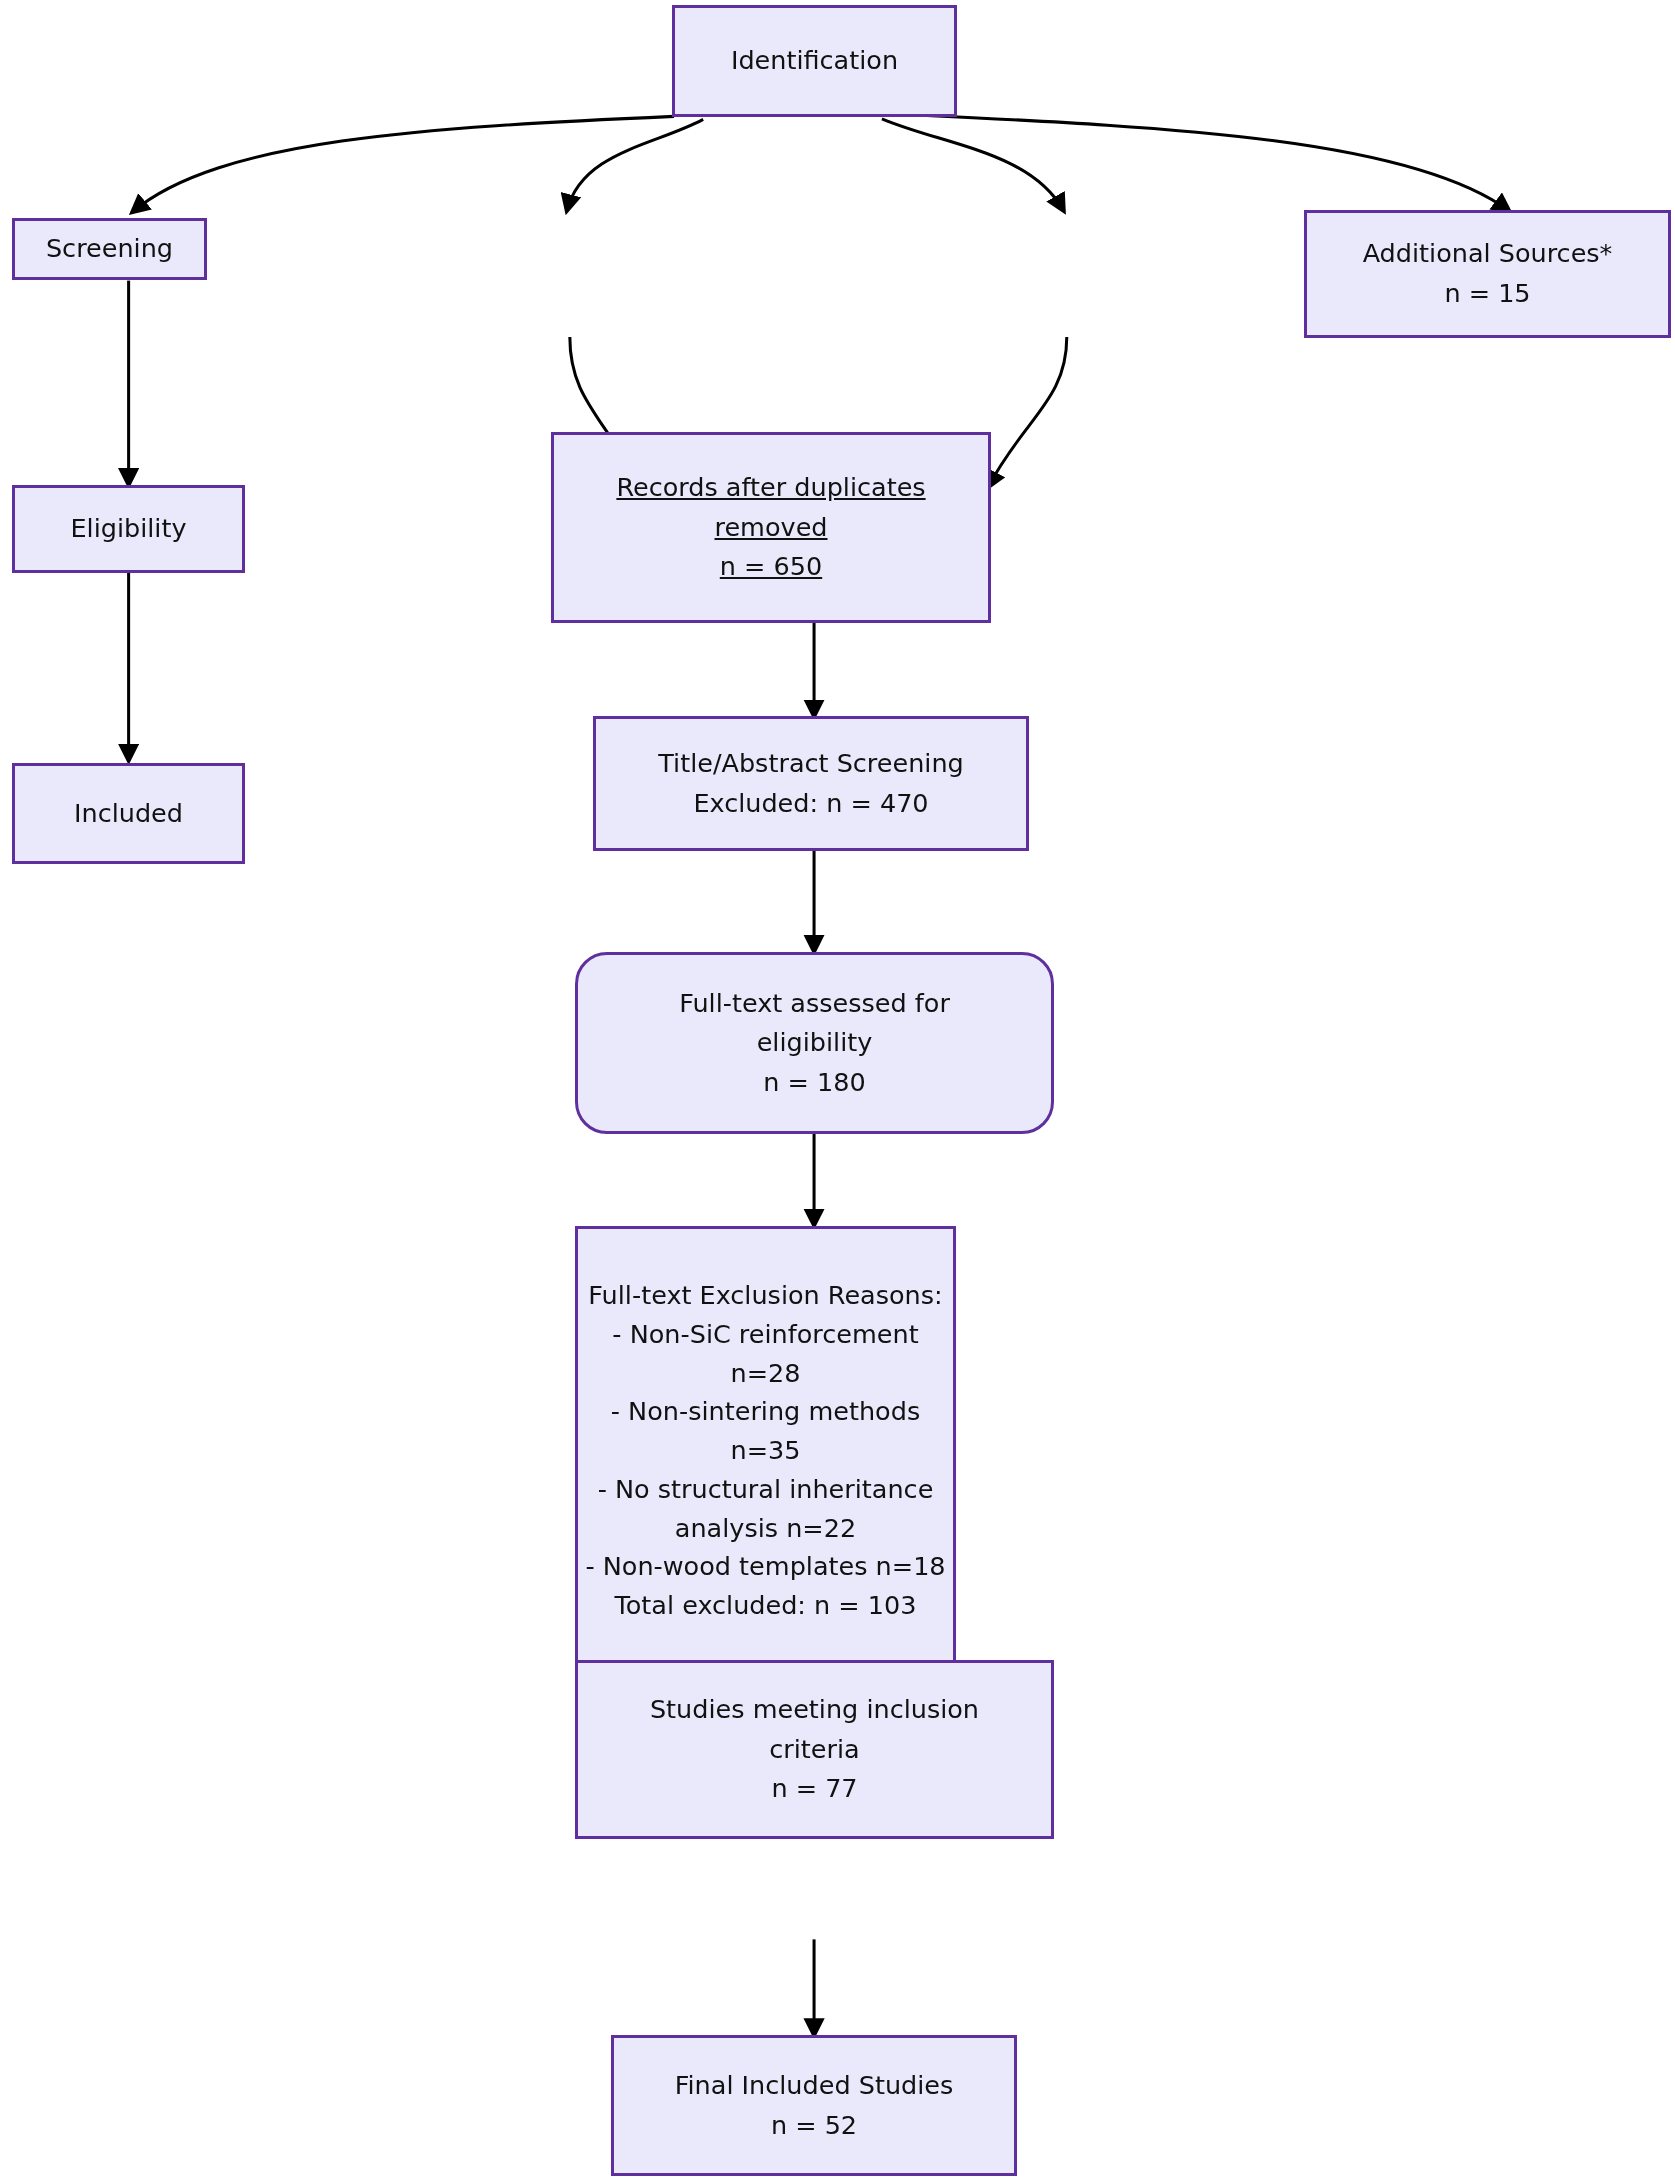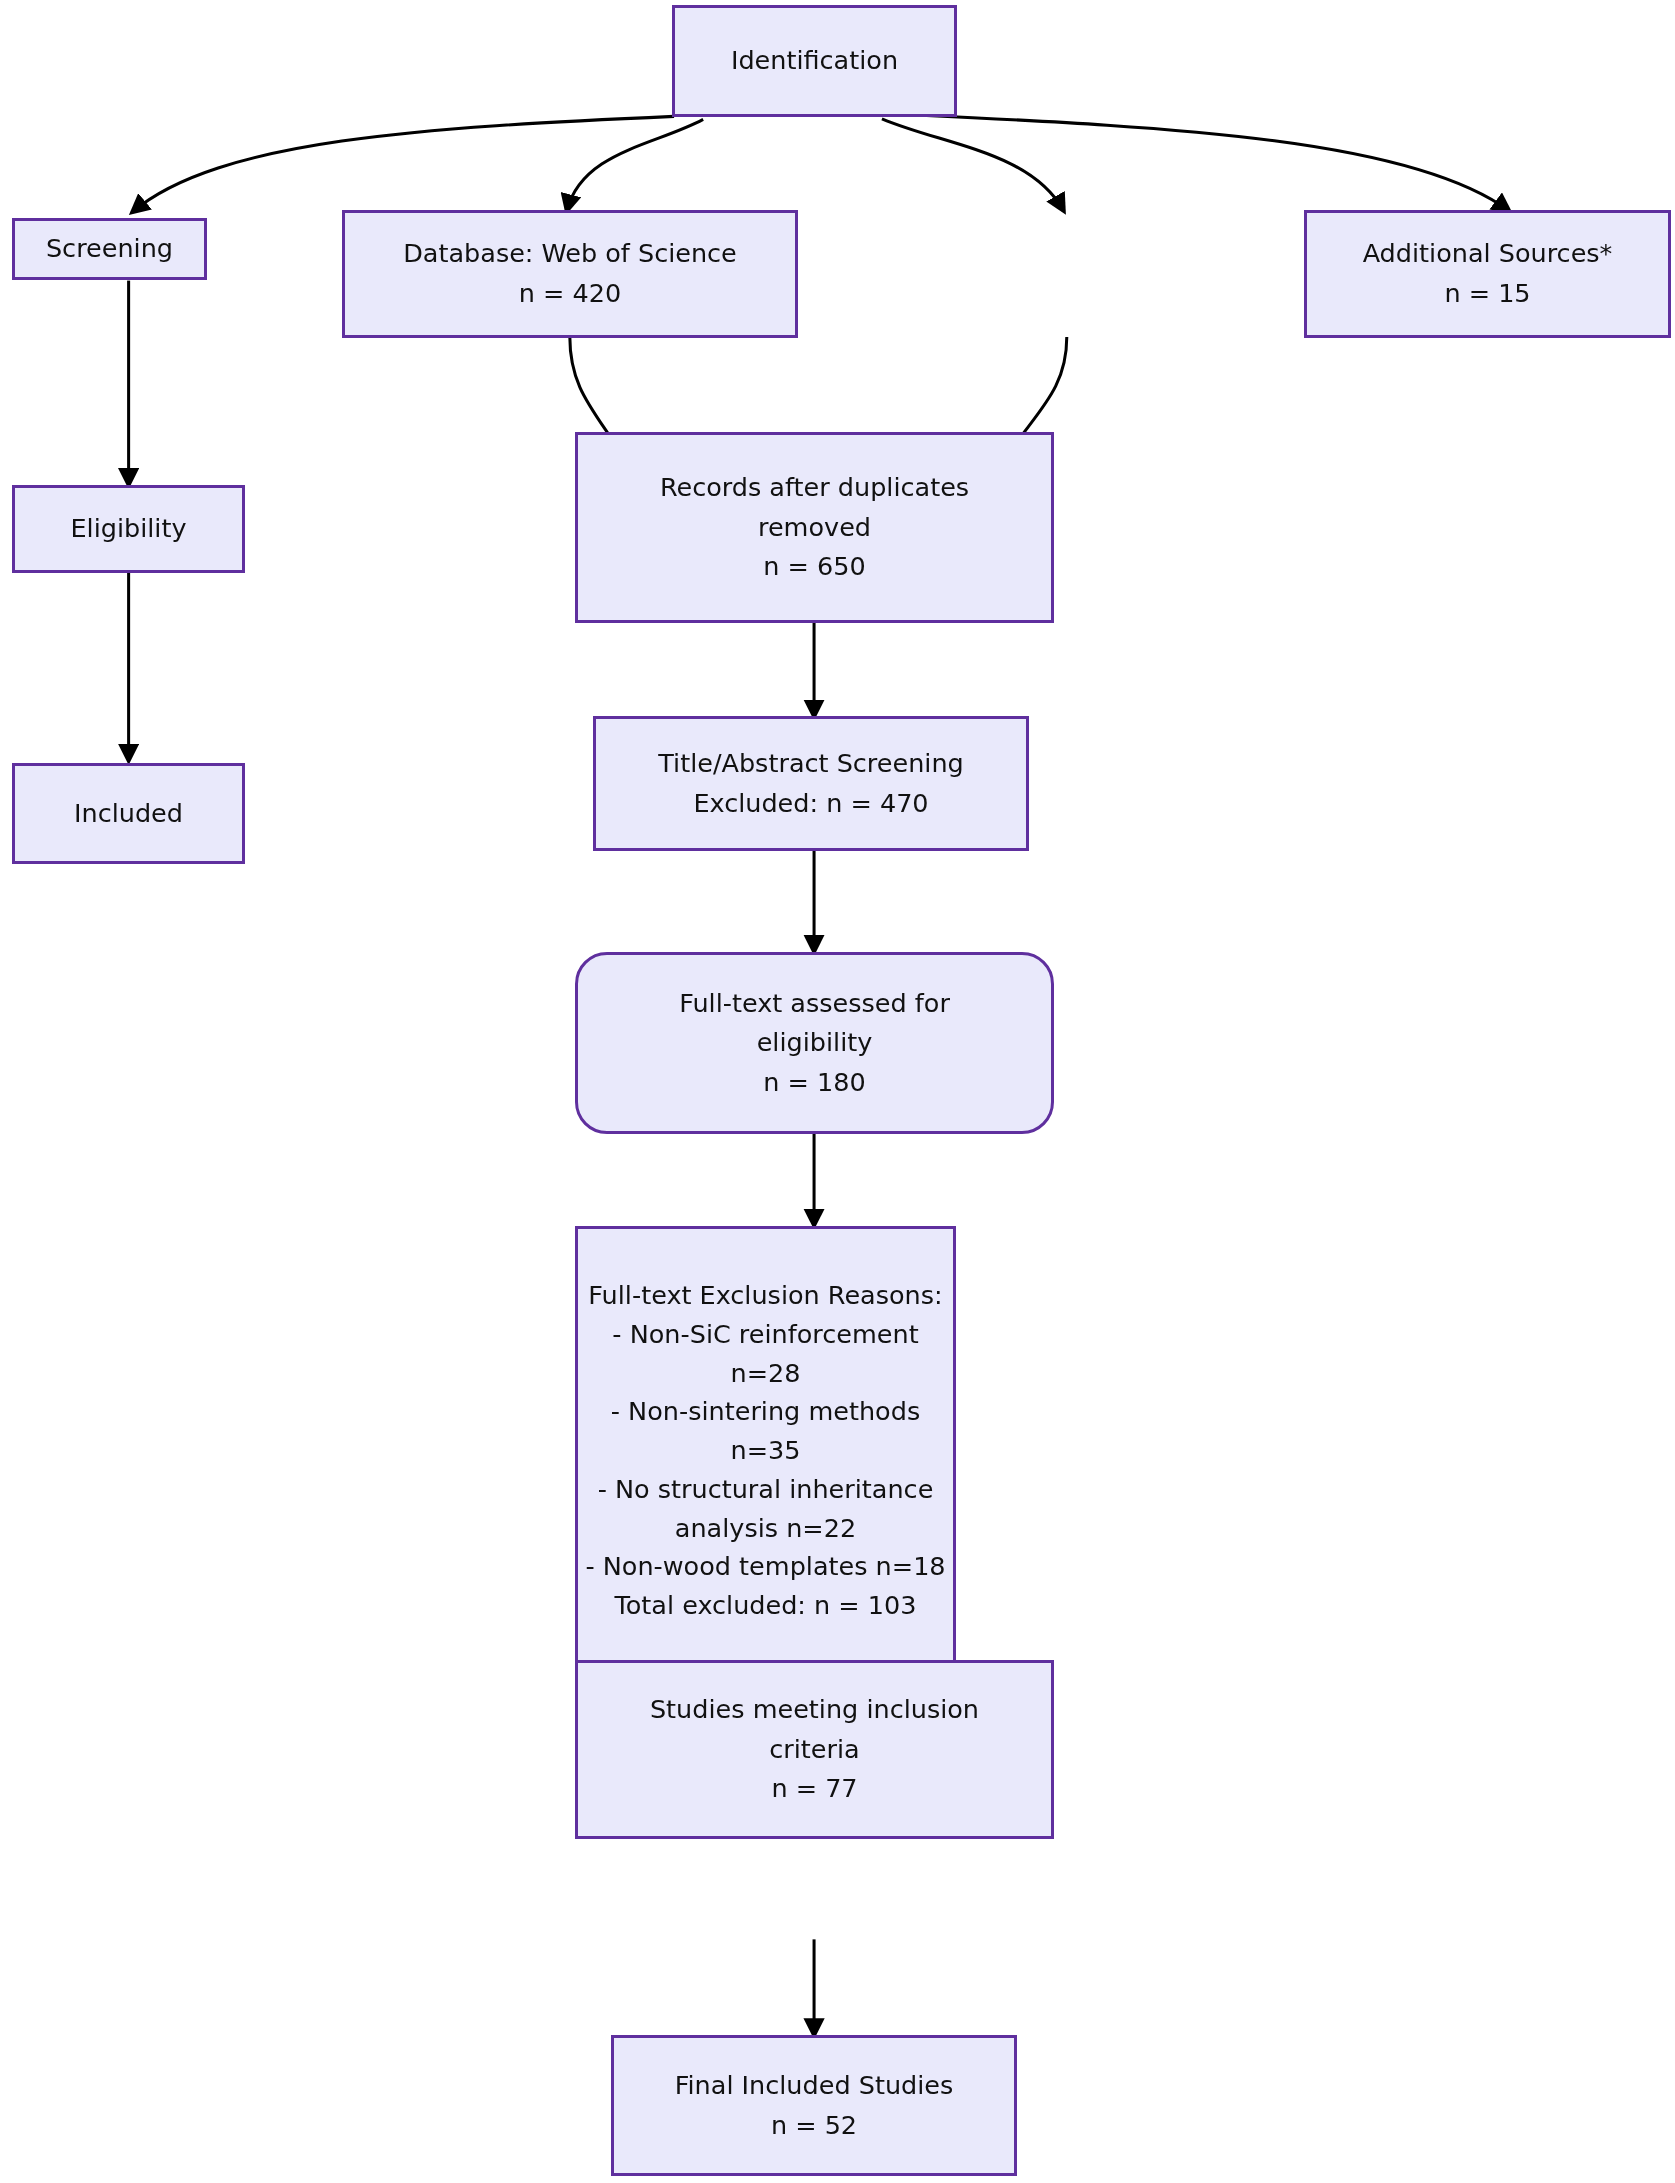--- a/index.html
+++ b/index.html
@@ -100,32 +100,28 @@
   </div>
 
   <div class="node stage-label" style="left:12px; top:485px; width:233px; height:88px;">
     <span class="line">Eligibility</span>
   </div>
 
   <div class="node stage-label" style="left:12px; top:763px; width:233px; height:101px;">
     <span class="line">Included</span>
   </div>
 
-  <div class="node" style="left:342px; top:210px; width:456px; height:128px;">
-    <span class="line">Database: Web of Science</span>
-    <span class="line">n = 420</span>
-  </div>
 
 
   <div class="node" style="left:1304px; top:210px; width:367px; height:128px;">
     <span class="line">Additional Sources*</span>
     <span class="line">n = 15</span>
   </div>
 
-  <div class="node" style="left:575px; top:432px; width:479px; height:191px;">
+  <div class="node" style="left:551px; top:432px; width:440px; height:191px;text-decoration:underline;">
     <span class="line">Records after duplicates</span>
     <span class="line">removed</span>
     <span class="line">n = 650</span>
   </div>
 
   <div class="node" style="left:593px; top:716px; width:436px; height:135px;">
     <span class="line">Title/Abstract Screening</span>
     <span class="line">Excluded: n = 470</span>
   </div>
 

